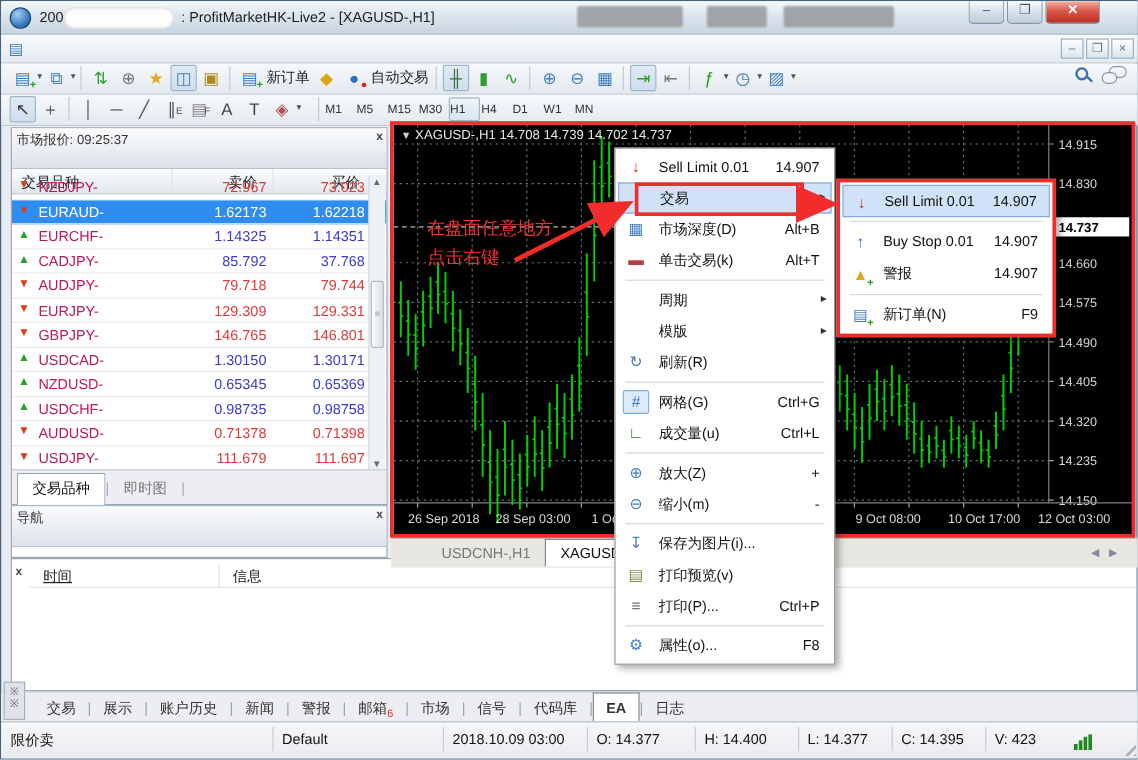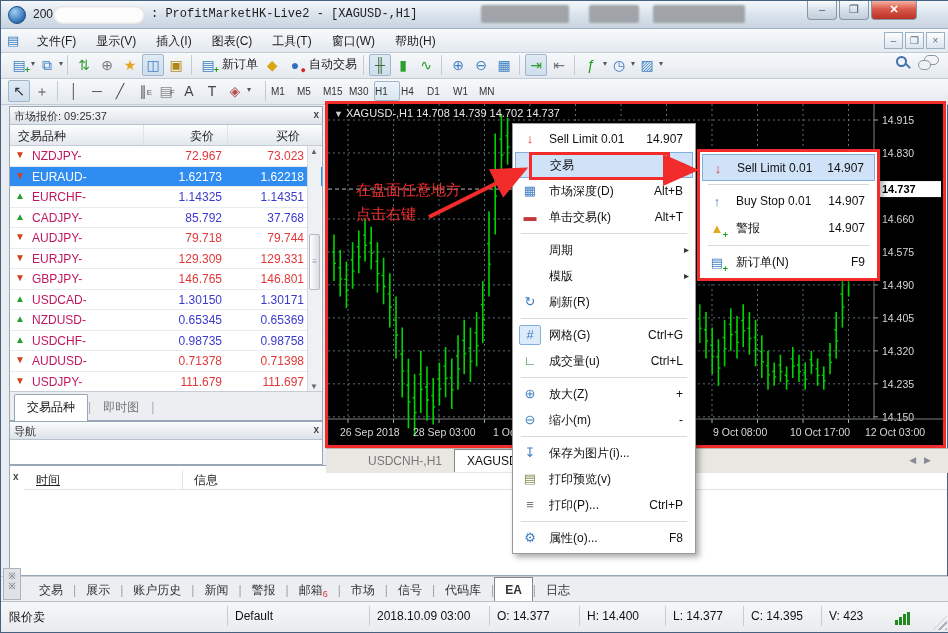--- a/index.html
+++ b/index.html
@@ -7,21 +7,21 @@
   body { font-family:"Liberation Sans", sans-serif; font-size:12px; background:#8ea8c0; position:relative; }
   #win { position:absolute; inset:0; background:#e9edf2; border:1px solid #44627f; }
 
   
   #titlebar { position:absolute; left:0; top:0; width:948px; height:28px;
     background:linear-gradient(#f5f8fb,#dce5ee 45%,#c8d4e0); border-bottom:1px solid #9fb0c0; }
   #app-icon { position:absolute; left:7px; top:5px; width:18px; height:18px; border-radius:50%;
     background:radial-gradient(circle at 35% 30%,#9fd0f5,#2f6fb4 70%,#1c4a80); border:1px solid #1c4a80; }
   #title-text { position:absolute; left:32px; top:6px; color:#222; font-size:12px; white-space:nowrap; }
   .blur-oval { position:absolute; left:52px; top:5px; width:92px; height:18px; background:#fdfdfd; border-radius:9px; box-shadow:0 0 3px #bbb inset; }
-  #title-rest { position:absolute; left:150px; top:6px; color:#222; font-size:12px; white-space:nowrap;font-family:Liberation Mono, monospace; }
+  #title-rest { position:absolute; left:150px; top:6px; color:#222; font-size:12px; white-space:nowrap; }
   .redact { position:absolute; top:4px; height:18px; background:#9a9da1; border-radius:2px; filter:blur(1px); opacity:.9; }
   .cap-btn { position:absolute; top:0; height:19px; border:1px solid #8396a8; border-top:none; border-radius:0 0 4px 4px;
     background:linear-gradient(#fbfdfe,#d7e0ea 50%,#c2cedb); color:#45586b; text-align:center; line-height:17px; font-size:11px; }
   #btn-close { background:linear-gradient(#f5b1a2,#d9594a 45%,#b83124); color:#fff; font-weight:bold; }
 
   
   #menubar { position:absolute; left:0; top:28px; width:948px; height:24px;
     background:linear-gradient(#f8fafc,#e3e9f0); border-bottom:1px solid #c2cad4; }
   #menubar .doc-ico { position:absolute; left:6px; top:4px; color:#3f7fc1; font-size:13px; }
   .menu-item { display:inline-block; padding:4px 10px; color:#1c1c1c; }
@@ -48,21 +48,21 @@
   .tf-btn.active { border-color:#9db6cc; background:linear-gradient(#eef4f9,#d8e5f0); }
   #tf-group { display:inline-block; margin-left:10px; }
   .far-right-icons { position:absolute; right:10px; top:3px; }
   .mag { display:inline-block; width:11px; height:11px; border:2px solid #3f6fae; border-radius:50%; position:relative; margin-right:14px; }
   .mag:after { content:""; position:absolute; width:6px; height:2px; background:#3f6fae; transform:rotate(45deg); right:-6px; bottom:-2px; }
   .chat { display:inline-block; width:15px; height:10px; border:1.5px solid #8a97a5; border-radius:6px; position:relative; top:-2px; }
   .chat:before { content:""; position:absolute; width:11px; height:8px; border:1.5px solid #8a97a5; border-radius:5px; left:-7px; top:4px; background:#eef1f5; }
 
   
   .panel { position:absolute; background:#fff; border:1px solid #98a6b5; }
-  .panel-header { height:18px; background:linear-gradient(#fafbfc,#dde3ea); border-bottom:1px solid #b8c2cd;
+  .panel-header { height:34px; background:linear-gradient(#fafbfc,#dde3ea); border-bottom:1px solid #b8c2cd;
     color:#333; padding:2px 4px; font-size:11px; position:relative; }
   .panel-x { position:absolute; right:3px; top:2px; color:#444; font-size:10px; font-weight:bold; }
 
   #market-watch { left:8px; top:105px; width:314px; height:315px; }
   #mw-colhead { height:21px; background:linear-gradient(#fcfdfe,#e2e8ee); border-bottom:1px solid #c5ccd4; position:relative; font-size:12px; color:#222; }
   #mw-colhead .c1 { position:absolute; left:8px; top:3px; }
   #mw-colhead .c2 { position:absolute; right:108px; top:3px; }
   #mw-colhead .c3 { position:absolute; right:22px; top:3px;text-align:right; }
   #mw-colhead .csep1, #mw-rows .csep1 { position:absolute; left:133px; top:0; bottom:0; width:1px; background:#dfe4ea; }
   #mw-colhead .csep2, #mw-rows .csep2 { position:absolute; left:217px; top:0; bottom:0; width:1px; background:#dfe4ea; }
@@ -156,21 +156,20 @@
     <span class="redact" style="left:480px;width:88px;"></span>
     <span class="redact" style="left:588px;width:50px;"></span>
     <span class="redact" style="left:652px;width:92px;"></span>
     <span class="cap-btn" style="left:806px;width:30px;">–</span>
     <span class="cap-btn" style="left:838px;width:30px;">❐</span>
     <span class="cap-btn" id="btn-close" style="left:870px;width:46px;">✕</span>
   </div>
 
   <div id="menubar">
     <span class="doc-ico">▤</span>
-    <span id="menu-items"><span class="menu-item">文件(F)</span><span class="menu-item">显示(V)</span><span class="menu-item">插入(I)</span><span class="menu-item">图表(C)</span><span class="menu-item">工具(T)</span><span class="menu-item">窗口(W)</span><span class="menu-item">帮助(H)</span></span>
     <span class="mdi-btn" style="right:46px;">–</span>
     <span class="mdi-btn" style="right:25px;">❐</span>
     <span class="mdi-btn" style="right:4px;">×</span>
   </div>
 
   <div id="toolbar1" class="toolbar">
     
   <span class="tbtn"><span class="glyph" style="color: rgb(63, 127, 193);">▤</span><span class="ibadge" style="color: rgb(24, 160, 24);">+</span></span><span class="caret">▾</span><span class="tbtn"><span class="glyph" style="color: rgb(63, 127, 193);">⧉</span></span><span class="caret">▾</span><span class="tsep"></span><span class="tbtn"><span class="glyph" style="color: rgb(47, 158, 47);">⇅</span></span><span class="tbtn"><span class="glyph" style="color: rgb(119, 119, 119);">⊕</span></span><span class="tbtn"><span class="glyph" style="color: rgb(227, 168, 28);">★</span></span><span class="tbtn pressed"><span class="glyph" style="color: rgb(63, 127, 193);">◫</span></span><span class="tbtn"><span class="glyph" style="color: rgb(176, 136, 24);">▣</span></span><span class="tsep"></span><span class="tbtn"><span class="glyph" style="color: rgb(63, 127, 193);">▤</span><span class="ibadge" style="color: rgb(24, 160, 24);">+</span></span><span class="tlabel">新订单</span><span class="tbtn"><span class="glyph" style="color: rgb(217, 165, 20);">◆</span></span><span class="tbtn"><span class="glyph" style="color: rgb(46, 111, 190);">●</span><span class="ibadge" style="color: rgb(212, 34, 34);">●</span></span><span class="tlabel">自动交易</span><span class="tsep"></span><span class="tbtn pressed"><span class="glyph" style="color: rgb(62, 110, 62);">╫</span></span><span class="tbtn"><span class="glyph" style="color: rgb(47, 158, 47);">▮</span></span><span class="tbtn"><span class="glyph" style="color: rgb(47, 158, 47);">∿</span></span><span class="tsep"></span><span class="tbtn"><span class="glyph" style="color: rgb(63, 127, 193);">⊕</span></span><span class="tbtn"><span class="glyph" style="color: rgb(63, 127, 193);">⊖</span></span><span class="tbtn"><span class="glyph" style="color: rgb(63, 127, 193);">▦</span></span><span class="tsep"></span><span class="tbtn pressed"><span class="glyph" style="color: rgb(47, 158, 47);">⇥</span></span><span class="tbtn"><span class="glyph" style="color: rgb(119, 119, 119);">⇤</span></span><span class="tsep"></span><span class="tbtn"><span class="glyph" style="color: rgb(24, 160, 24);">ƒ</span></span><span class="caret">▾</span><span class="tbtn"><span class="glyph" style="color: rgb(63, 127, 193);">◷</span></span><span class="caret">▾</span><span class="tbtn"><span class="glyph" style="color: rgb(63, 127, 193);">▨</span></span><span class="caret">▾</span><span class="far-right-icons">
       <span class="mag"></span>
       <span class="chat"></span>

